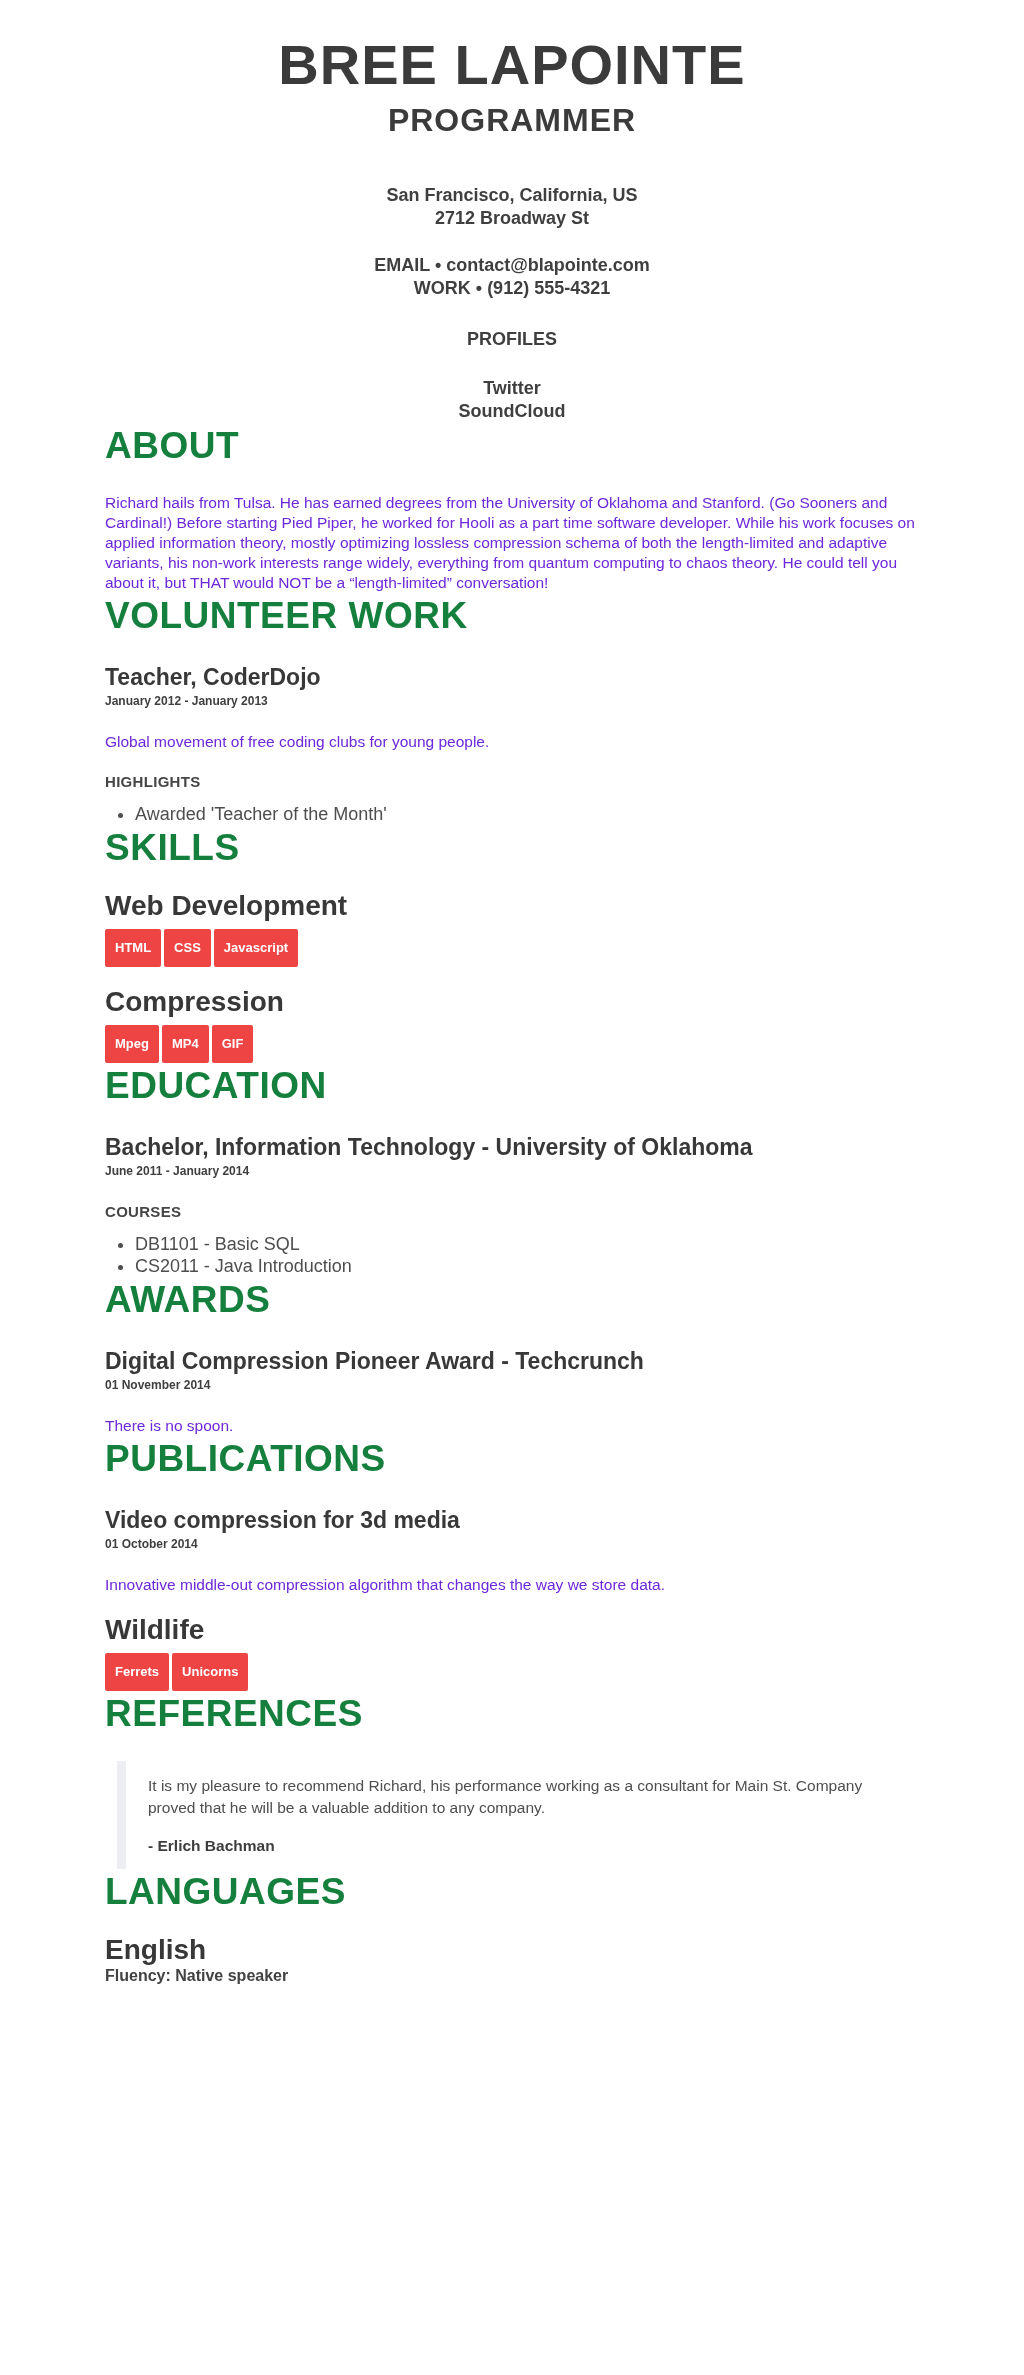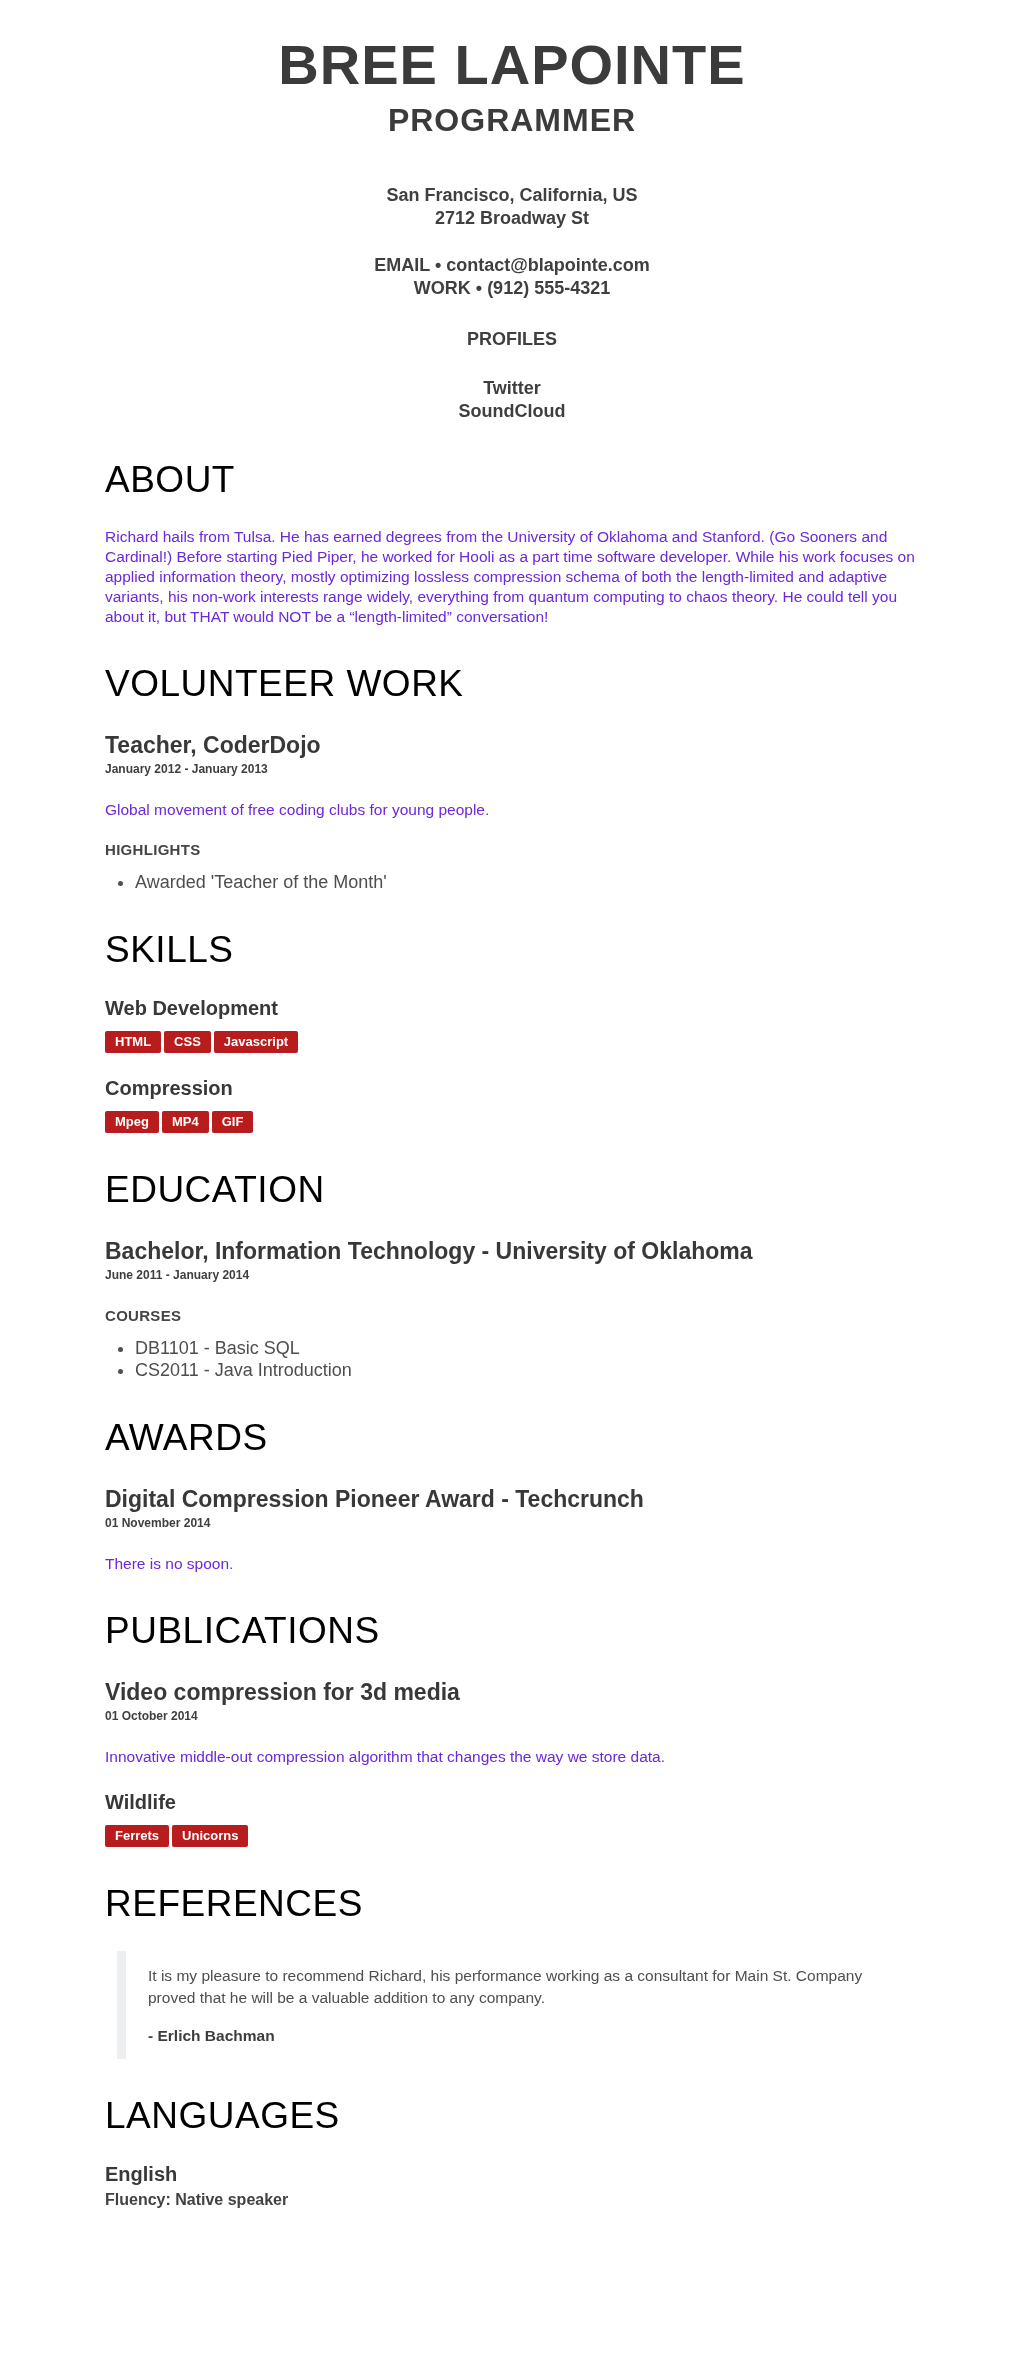--- a/index.html
+++ b/index.html
@@ -28,49 +28,49 @@
   .contact-block.address   { margin-top:44px; }
   .contact-block.methods   { margin-top:24px; }
   .contact-block.profiles-label { margin-top:28px; }
   .contact-block.profile-links  { margin-top:26px;text-align:center; }
   .profile-links a {
     display:block; color:#3f3f3f; text-decoration:none; cursor:pointer;
   }
 
   
   .sec-h {
-    font-size:37px; font-weight:400; letter-spacing:0.5px;
-    line-height:46px; margin-top:34px; color:#000000;
+    font-size:37px; font-weight:700; letter-spacing:0.5px;
+    line-height:46px; color:#15803d;
   }
   .body-text { font-size:15.5px; line-height:20px; color:#6d28d9; }
   .about-text { margin-top:24px; }
   .item-title {
     font-size:23px; font-weight:700; line-height:28px;
     margin-top:24px; color:#383838;
   }
   .item-date {
     font-size:12px; font-weight:700; line-height:21px; color:#3f3f3f;
   }
   .mt20 { margin-top:20px; }
   .mini-label {
     font-size:15px; font-weight:700; letter-spacing:0.3px;
     line-height:19px; margin-top:20px; color:#454545;
   }
   .bullets { margin-top:12px; padding-left:30px; list-style:disc; }
   .bullets li { font-size:18px; line-height:22px; color:#4e4e4e; }
 
   .group-name {
-    font-size:20px; font-weight:700; line-height:26px;
+    font-size:28px; font-weight:700; line-height:26px;
     margin-top:22px; color:#383838;
   }
   .tags { display:flex; gap:3px; margin-top:10px; }
   .tag {
-    background:#b91c1c; color:#ffffff;
+    background:#ef4444; color:#ffffff;
     font-size:13px; font-weight:700; line-height:14px;
-    padding:4px 10px; border-radius:2px; white-space:nowrap;
+    padding:12px 10px; border-radius:2px; white-space:nowrap;
   }
 
   .lang-fluency {
     font-size:16px; font-weight:700; line-height:20px;
     margin-top:3px; color:#424242;
   }
 
   blockquote.reference {
     margin:24px 0 0 12px;
     border-left:9px solid #eceef1;

